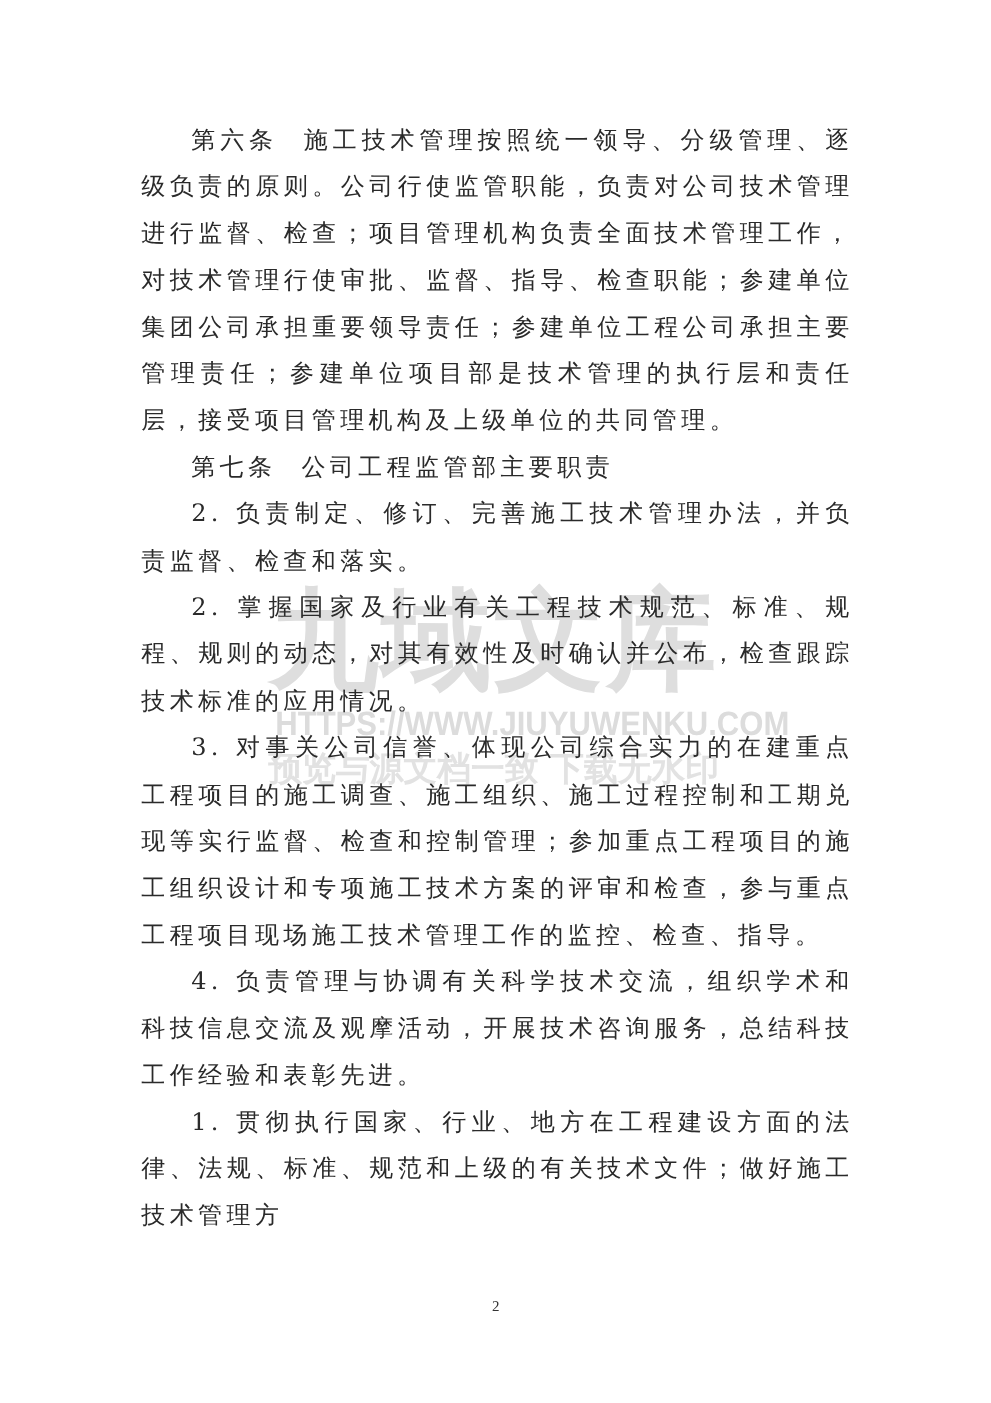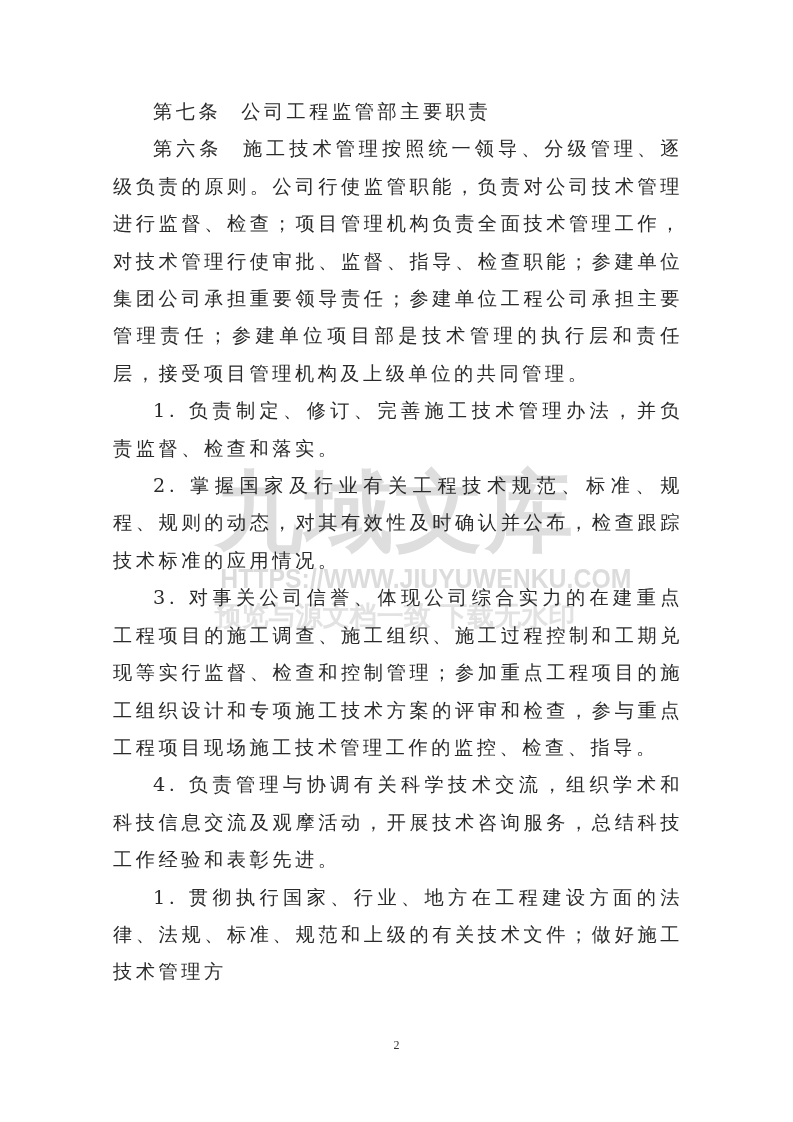--- a/index.html
+++ b/index.html
@@ -116,28 +116,28 @@
 
   <div class="watermark">
     <div class="wm-big">九域文库</div>
     <div class="wm-url">HTTPS://WWW.JIUYUWENKU.COM</div>
     <div class="wm-note">预览与源文档一致 下载无水印</div>
   </div>
 
   <div class="content">
 
     <p class="para indent">
+      <span>第六条</span><span class="art-gap"></span><span>施工技术管理按照统一领导、分级管理、逐级负责的原则。公司行使监管职能，负责对公司技术管理进行监督、检查；项目管理机构负责全面技术管理工作，对技术管理行使审批、监督、指导、检查职能；参建单位集团公司承担重要领导责任；参建单位工程公司承担主要管理责任；参建单位项目部是技术管理的执行层和责任层，接受项目管理机构及上级单位的共同管理。</span>
+    </p>
+
+    <p class="para indent">
       <span>第七条</span><span class="art-gap"></span><span>公司工程监管部主要职责</span>
     </p>
 
-    <p class="para indent">
-      <span>第六条</span><span class="art-gap"></span><span>施工技术管理按照统一领导、分级管理、逐级负责的原则。公司行使监管职能，负责对公司技术管理进行监督、检查；项目管理机构负责全面技术管理工作，对技术管理行使审批、监督、指导、检查职能；参建单位集团公司承担重要领导责任；参建单位工程公司承担主要管理责任；参建单位项目部是技术管理的执行层和责任层，接受项目管理机构及上级单位的共同管理。</span>
-    </p>
-
-    <p class="para indent">1. 负责制定、修订、完善施工技术管理办法，并负责监督、检查和落实。</p>
+    <p class="para indent">2. 负责制定、修订、完善施工技术管理办法，并负责监督、检查和落实。</p>
     <p class="para indent">2. 掌握国家及行业有关工程技术规范、标准、规程、规则的动态，对其有效性及时确认并公布，检查跟踪技术标准的应用情况。</p>
     <p class="para indent">3. 对事关公司信誉、体现公司综合实力的在建重点工程项目的施工调查、施工组织、施工过程控制和工期兑现等实行监督、检查和控制管理；参加重点工程项目的施工组织设计和专项施工技术方案的评审和检查，参与重点工程项目现场施工技术管理工作的监控、检查、指导。</p>
     <p class="para indent">4. 负责管理与协调有关科学技术交流，组织学术和科技信息交流及观摩活动，开展技术咨询服务，总结科技工作经验和表彰先进。</p>
 
 
     <p class="para indent">1. 贯彻执行国家、行业、地方在工程建设方面的法律、法规、标准、规范和上级的有关技术文件；做好施工技术管理方</p>
   </div>
 
   <div class="page-number">2</div>
 </div>

